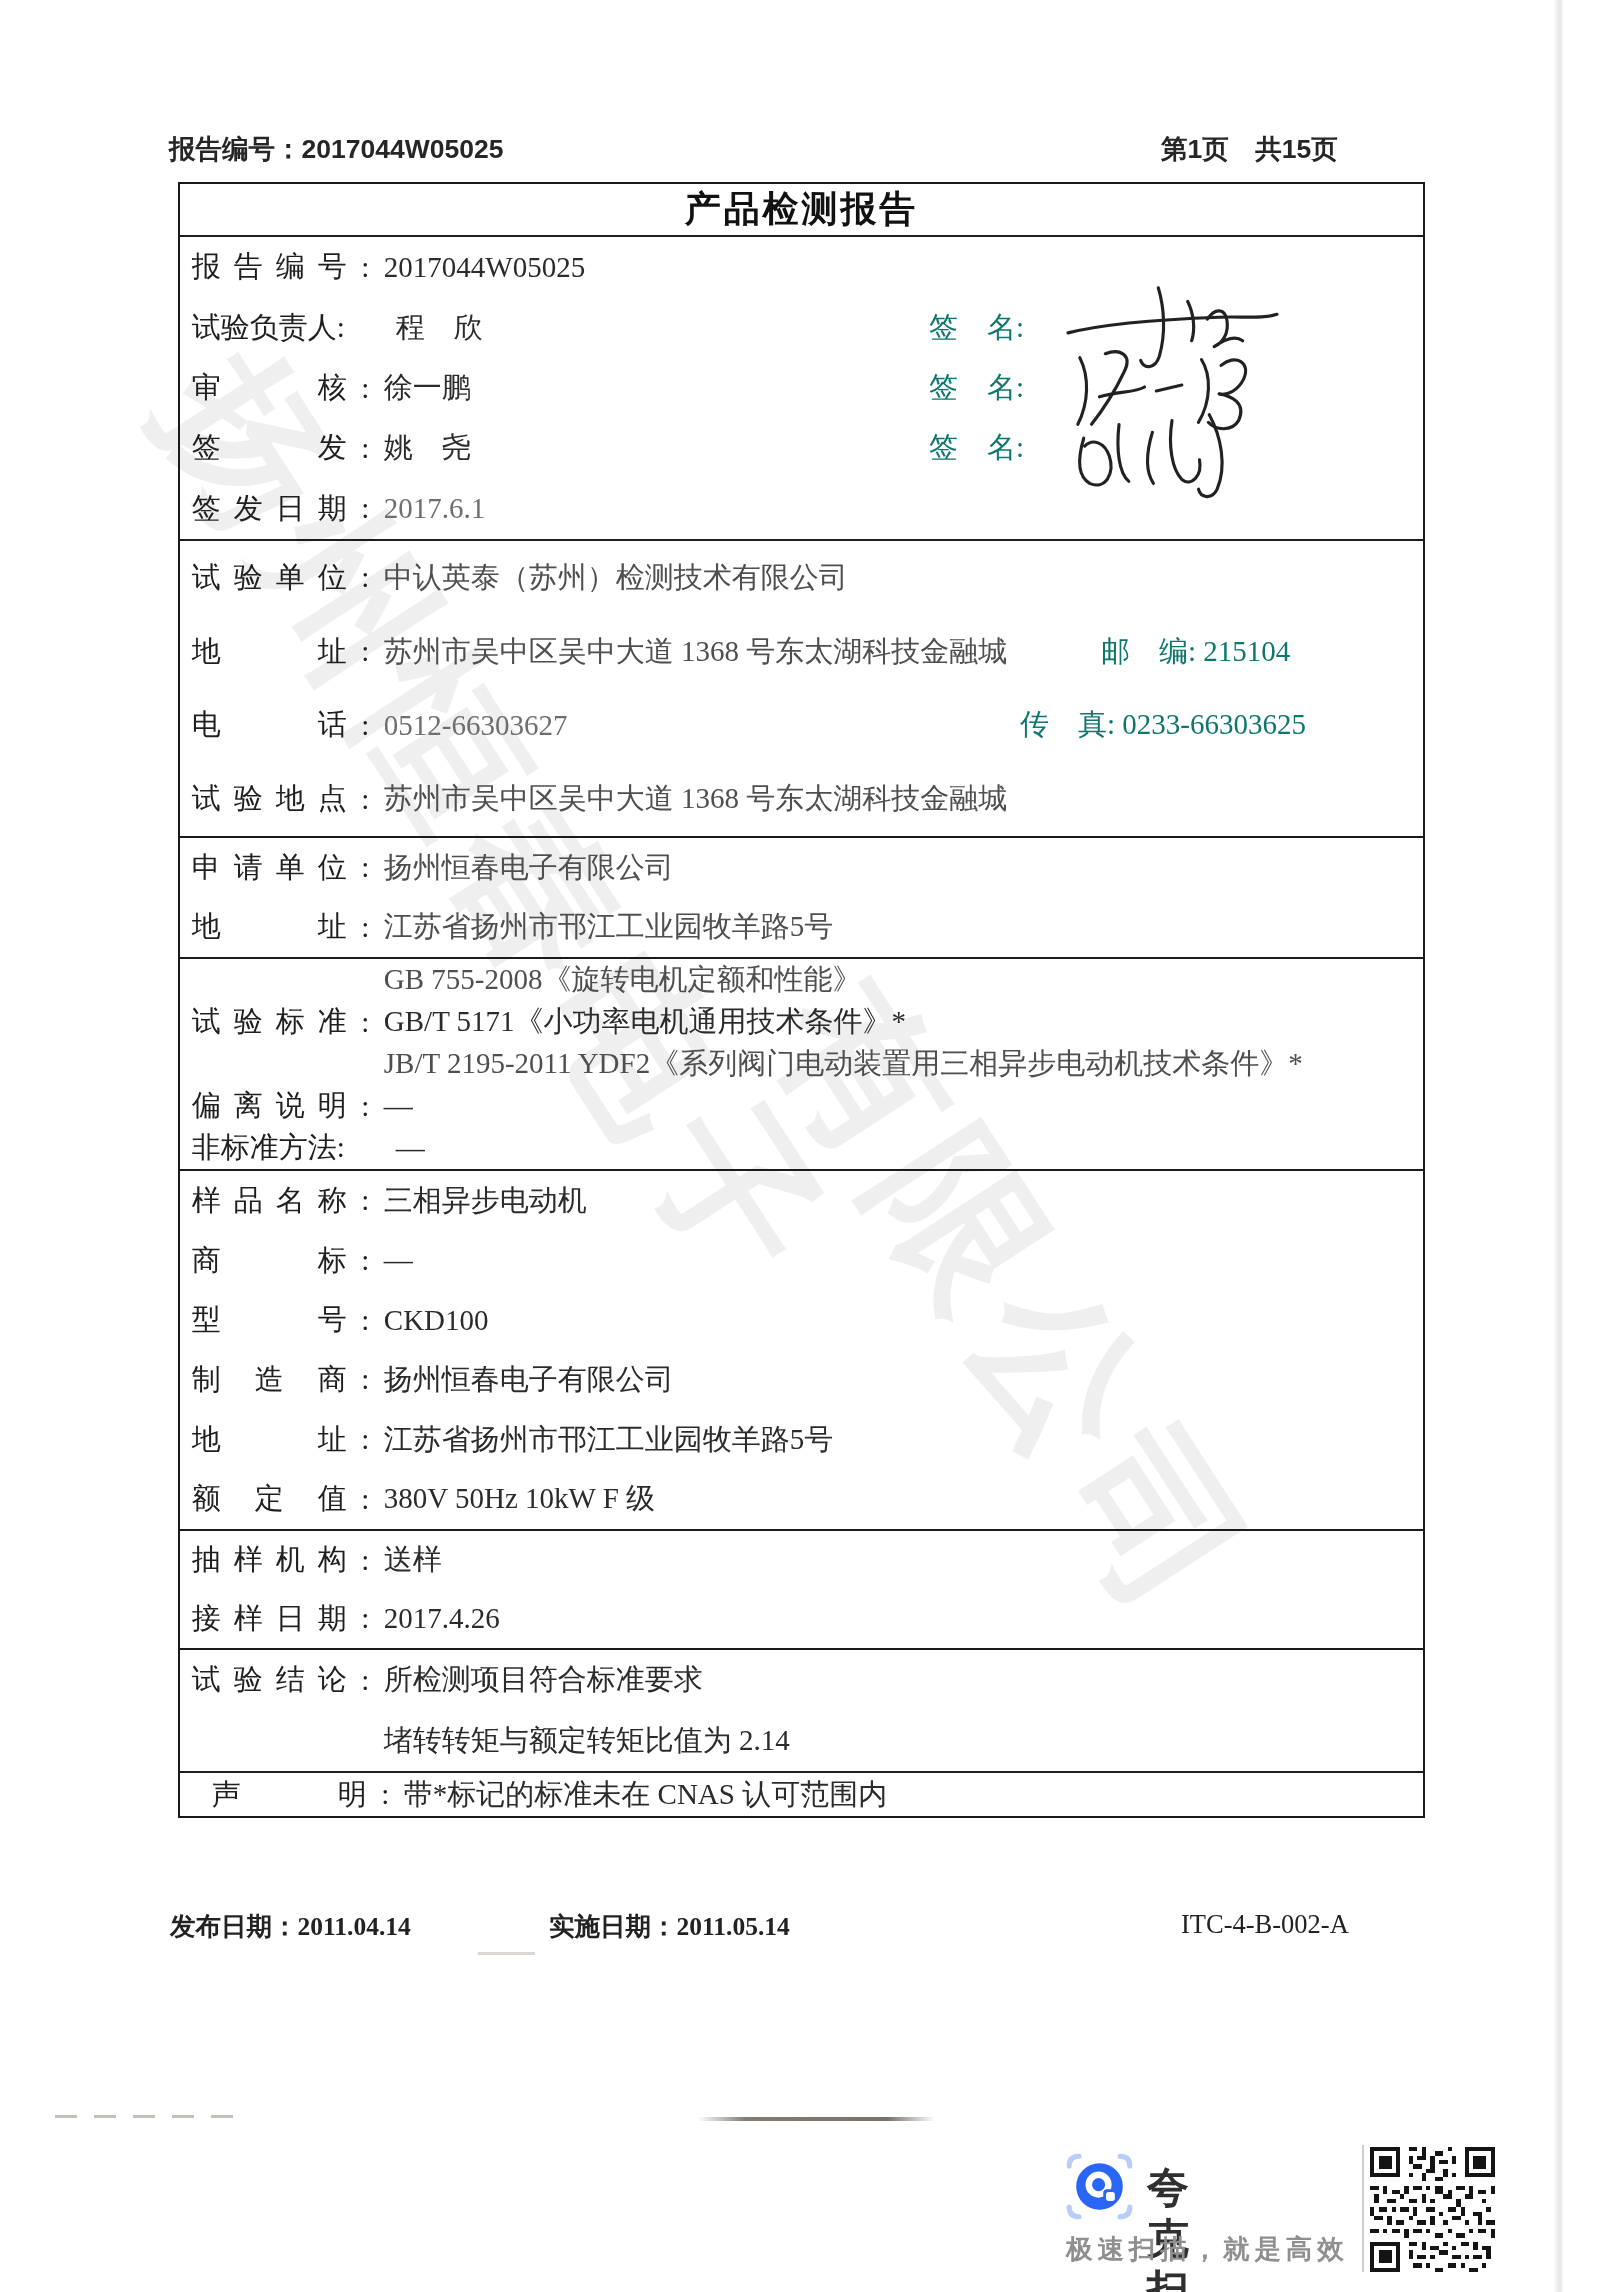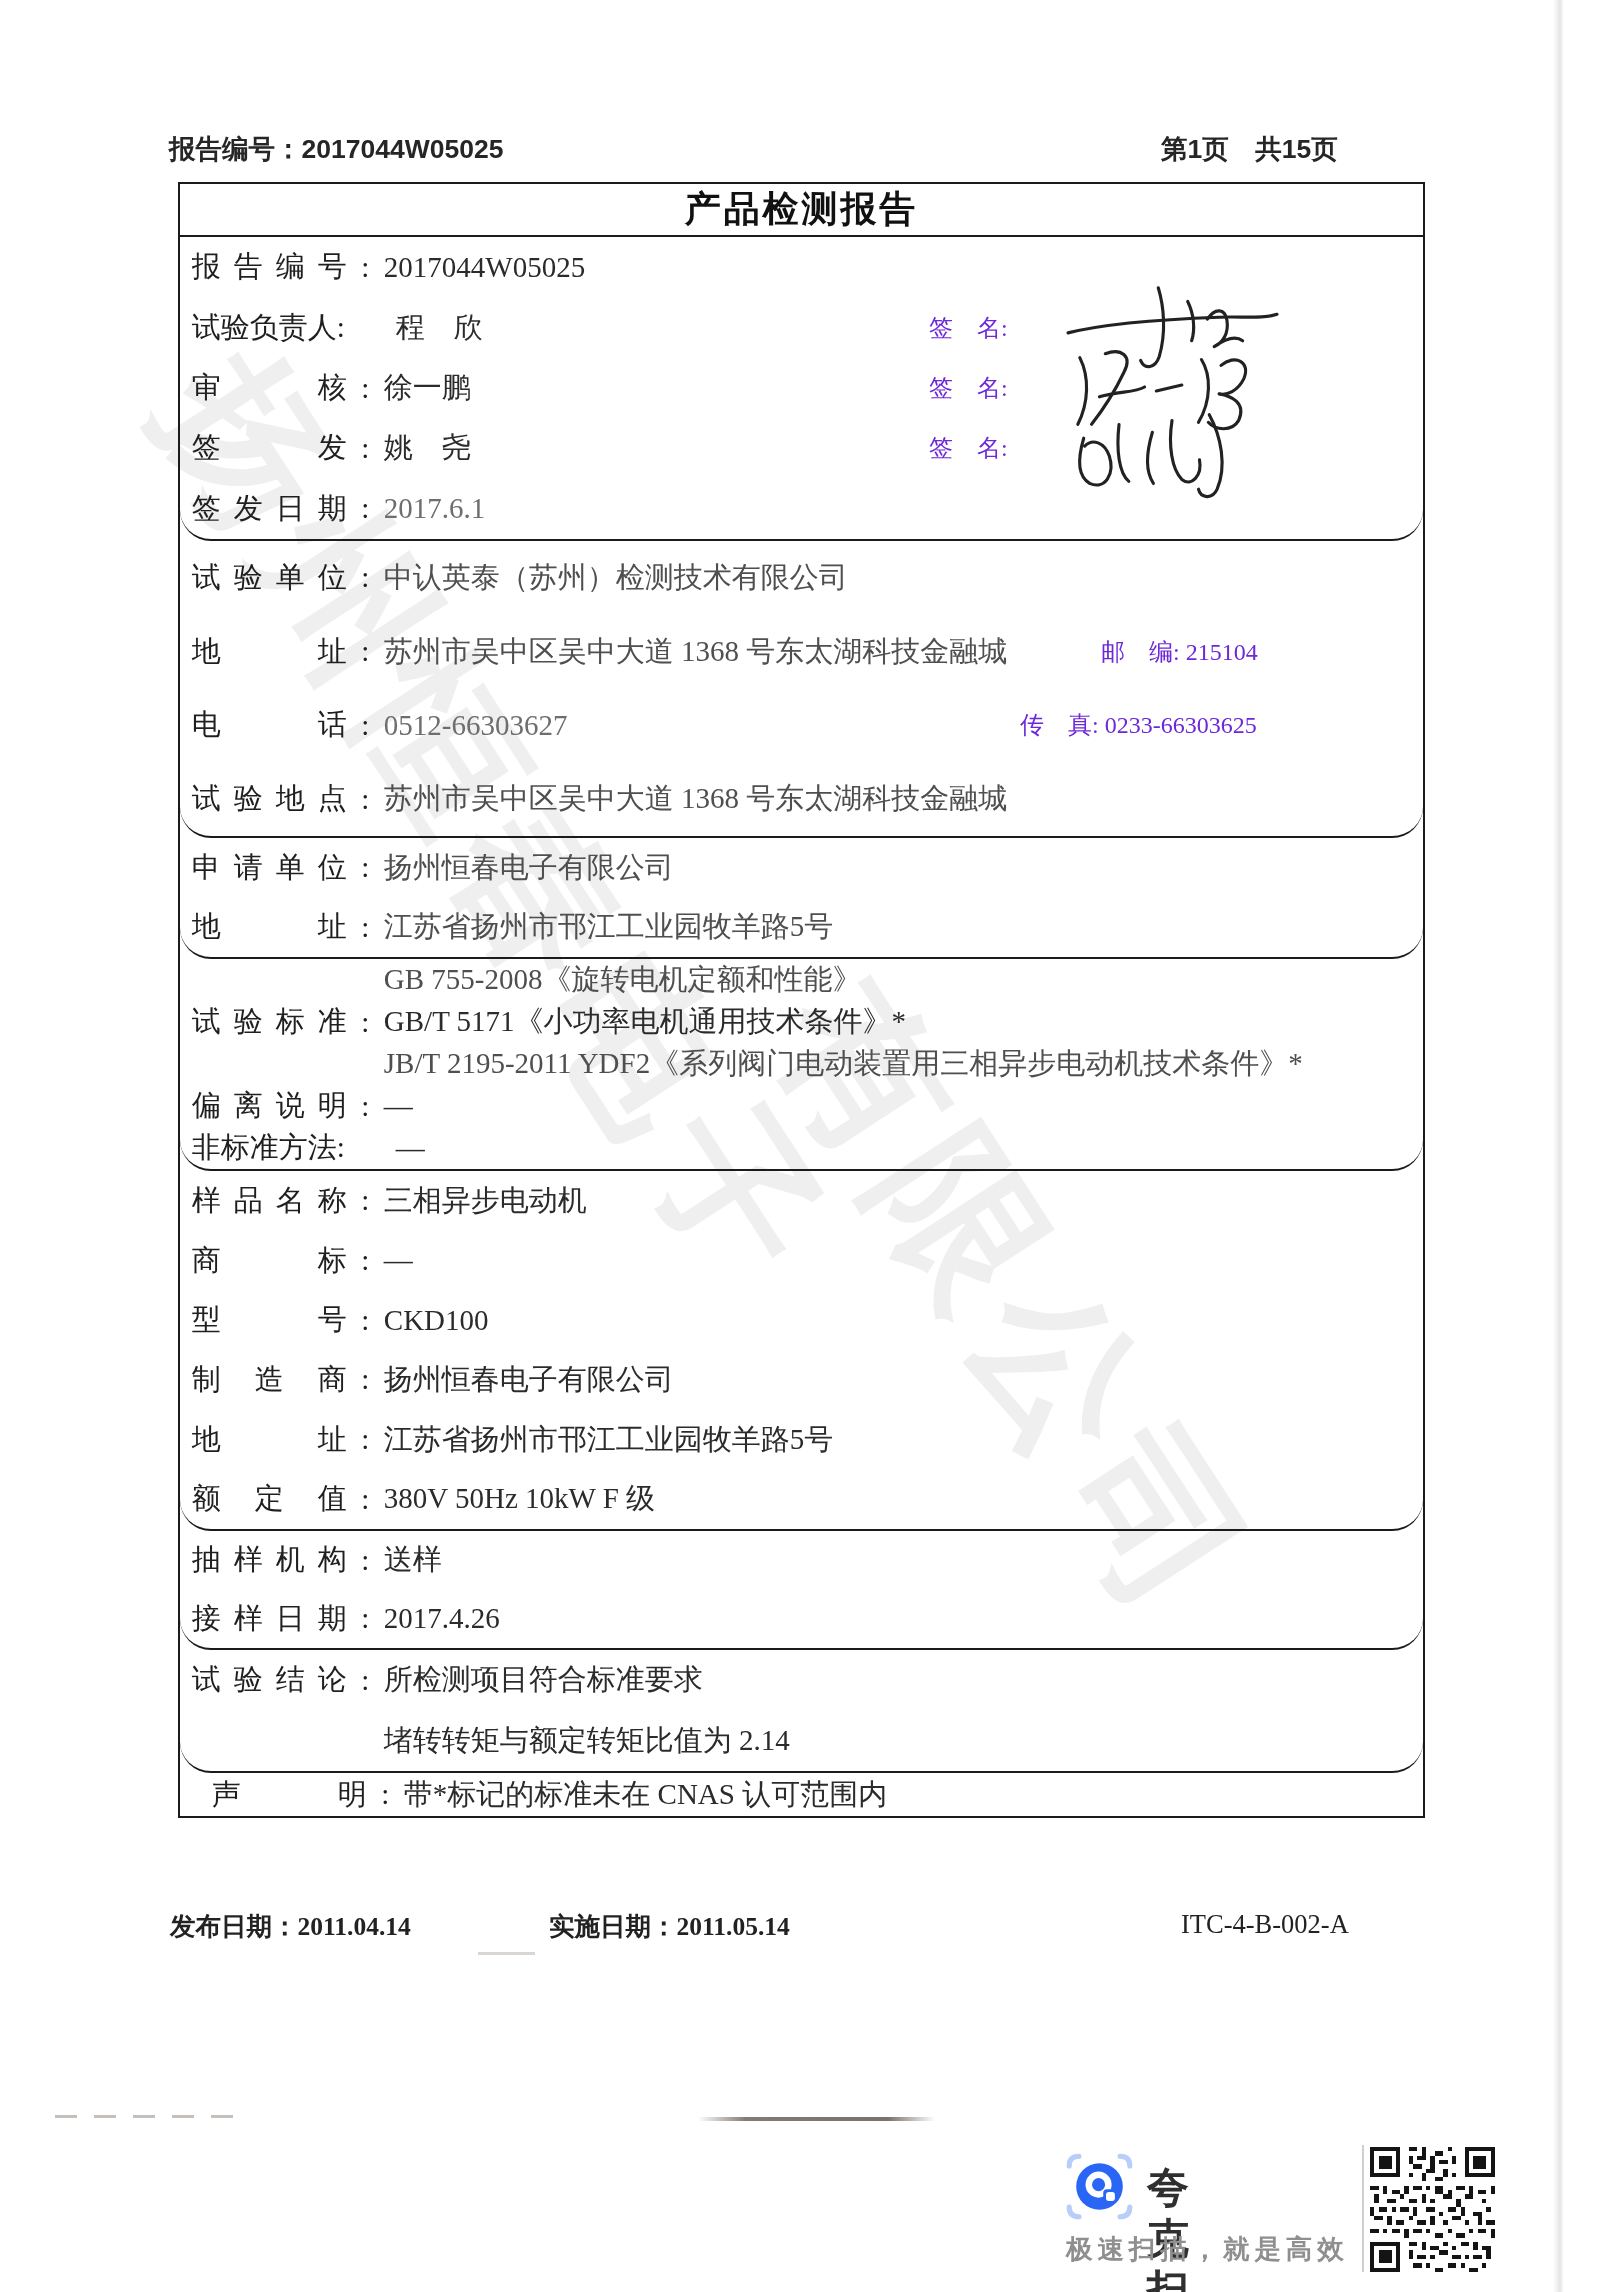--- a/index.html
+++ b/index.html
@@ -27,35 +27,35 @@
   .tbl {
     position:absolute; left:178px; top:182px; width:1247px; z-index:2;
     border:2.9px solid #1b1b1b; background:transparent;
   }
   .title-row {
     height:53px; display:flex; align-items:center; justify-content:center;
     border-bottom:2px solid #1b1b1b;
     font-family:"Liberation Sans","DejaVu Sans",sans-serif; font-weight:700;
     font-size:36px; letter-spacing:2.9px; color:#111;
   }
-  .sec { display:flex; flex-direction:column; border-bottom:2px solid #1b1b1b;border-radius:31px; }
+  .sec { display:flex; flex-direction:column; border-bottom:2px solid #1b1b1b; }
   .sec:last-child { border-bottom:none; }
   .sec-a{height:304px;} .sec-b{height:297px;} .sec-c{height:121px;} .sec-d{height:212px;}
   .sec-e{height:360px;} .sec-f{height:119px;} .sec-g{height:123px;} .sec-h{height:43px;padding-left:20px;}
   .row { position:relative; flex:1; display:flex; align-items:center; font-size:29px; }
   .lbl {
     display:block; width:155px; margin-left:11.8px; flex:0 0 auto;
     text-align:justify; text-align-last:justify; color:#1f1f1f; white-space:nowrap;
   }
   .lbl.nojust { text-align:left; text-align-last:auto; width:167px; margin-left:11.8px; }
   .col { display:block; width:37px; flex:0 0 auto; text-align:center; color:#1f1f1f; }
   .val { white-space:nowrap; color:#2b2b2b; }
   .val.semi { color:#4f4f4f; }
   .val.muted { color:#6e6e6e; }
-  .extra { position:absolute; white-space:nowrap; color:#6d28d9; font-size:24px; }
+  .extra { position:absolute; white-space:nowrap; color:#0f766e; font-size:29px; }
   .ex-mail { left:921px; } .ex-fax { left:840px; } .ex-sig { left:749px; }
   .sig { position:absolute; left:882px; top:-21.6px; width:221px; height:103px; overflow:visible; }
   .sig path { fill:none; stroke:#222; stroke-width:3.2; stroke-linecap:round; stroke-linejoin:round; }
   
   .foot { position:absolute; top:1909px; left:0; width:100%; z-index:2; font-size:25.5px; }
   .foot .lab { font-family:"Liberation Sans","DejaVu Sans",sans-serif; font-weight:700; color:#222; }
   .foot .dat { font-family:"Liberation Serif","DejaVu Serif",serif; font-weight:600; color:#222; }
   .fg1 { position:absolute; left:170px; } .fg2 { position:absolute; left:549px; }
   .fg3 { position:absolute; left:1181px; font-family:"Liberation Serif","DejaVu Serif",serif; font-weight:400; color:#222; font-size:26.5px;}
   

